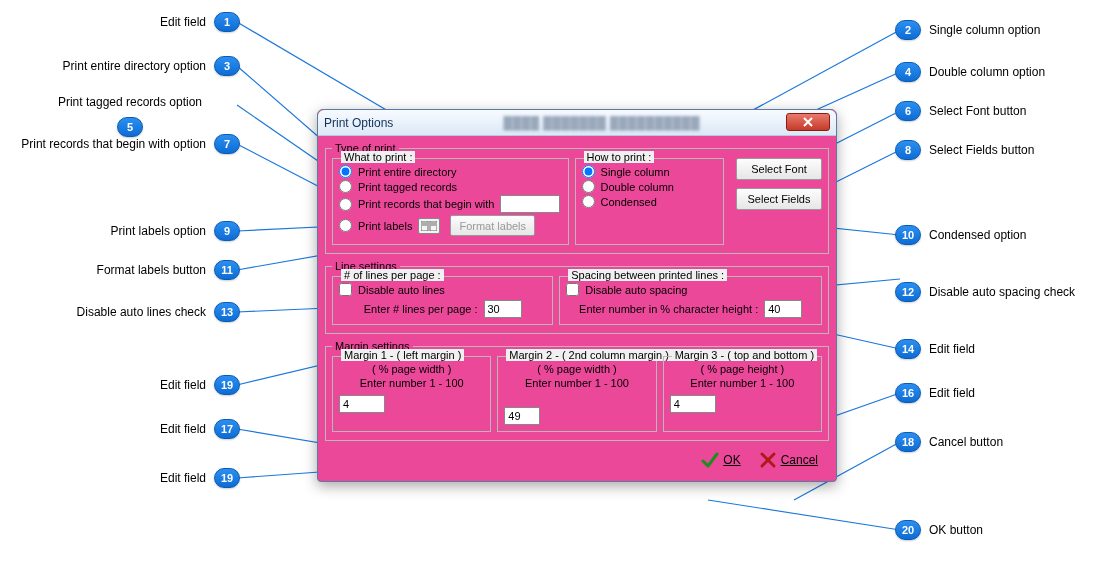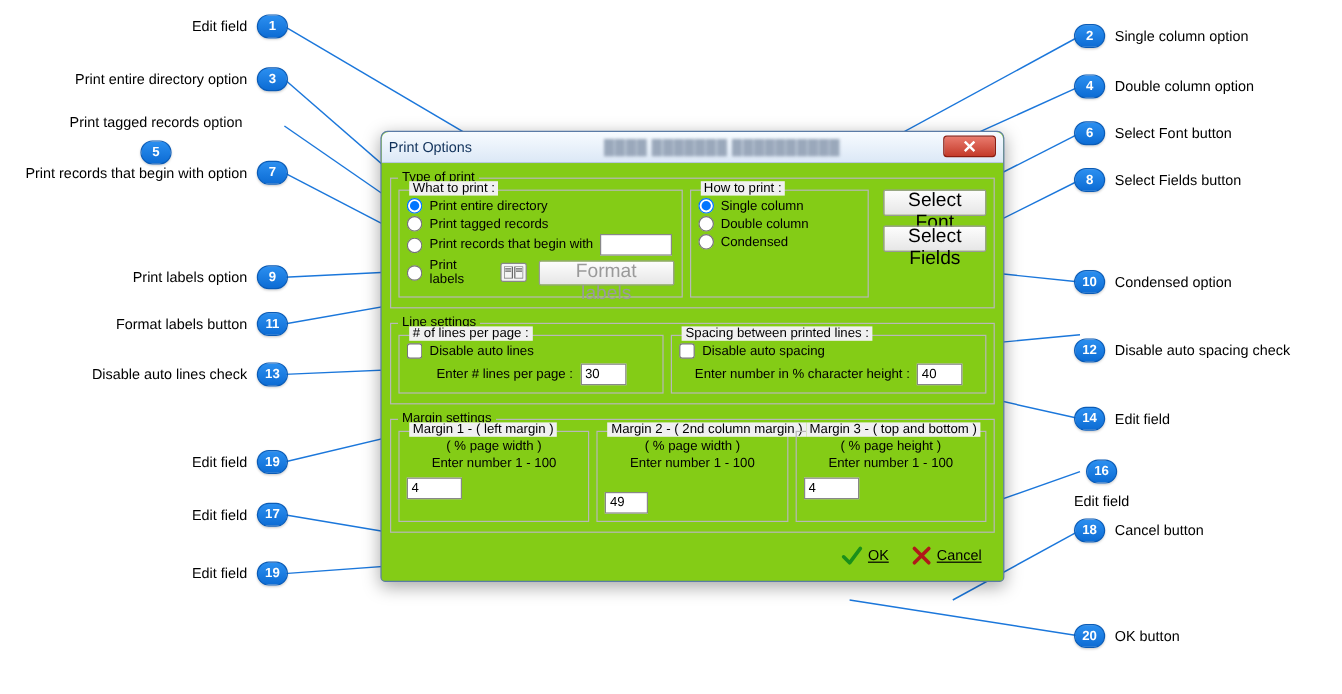--- a/index.html
+++ b/index.html
@@ -5,40 +5,40 @@
   * { box-sizing: border-box; font-family: Tahoma, Arial, sans-serif; }
   body { margin: 0; background: #fff; width: 1118px; height: 578px; position: relative; font-size: 11px; }
   .callout { position: absolute; display: flex; align-items: center; gap: 8px; pointer-events: none; }
   .callout.left { flex-direction: row; justify-content: flex-end; }
   .callout.right { flex-direction: row; }
   .callout-label { font-size: 12px; color: #000; white-space: nowrap; }
   .badge { width: 26px; height: 20px; background: linear-gradient(#2b8ff0,#0d6cd4); color: #fff; border-radius: 10px; display: inline-flex; align-items: center; justify-content: center; font-size: 11px; font-weight: bold; border: 1px solid #0a5bb6; box-shadow: 0 1px 2px rgba(0,0,0,.2); }
   svg.lines { position: absolute; top: 0; left: 0; width: 1118px; height: 578px; pointer-events: none; }
   svg.lines line { stroke: #1b77db; stroke-width: 1.2; }
 
-  .dialog { position: absolute; left: 317px; top: 109px; width: 520px; background: #84cc16; border: 1px solid #5a7ba6; border-radius: 6px 6px 4px 4px; box-shadow: 0 4px 14px rgba(0,0,0,.35); }
+  .dialog { position: absolute; left: 317px; top: 109px; width: 520px; background: #ec4899; border: 1px solid #5a7ba6; border-radius: 6px 6px 4px 4px; box-shadow: 0 4px 14px rgba(0,0,0,.35); }
   .titlebar { height: 26px; background: linear-gradient(#f7fbff,#dce8f6); border-bottom: 1px solid #b7c9df; border-radius: 6px 6px 0 0; display: flex; align-items: center; padding: 0 6px; position: relative; }
   .titlebar .title { font-size: 12px; color: #10315a; }
   .titlebar .blurred { margin-left: 110px; color: #9aa8bb; filter: blur(1.5px); font-size: 12px; font-weight: bold; letter-spacing: .5px; }
   .closebtn { position: absolute; right: 6px; top: 3px; width: 44px; height: 18px; border-radius: 3px; background: linear-gradient(#e97a6d,#c43b2a); border: 1px solid #8c1c10; color: #fff; display: flex; align-items: center; justify-content: center; cursor: default; }
   .closebtn svg { width: 10px; height: 10px; }
 
   fieldset { border: 1px solid #b8b8b8; margin: 6px 7px 0 7px; padding: 4px 6px 8px 6px; }
   fieldset > legend { padding: 0 3px; color: #000; font-size: 11px; }
   .inner-row { display: flex; gap: 6px; }
   .inner-fs { flex: 1; border: 1px solid #b8b8b8; padding: 4px 6px 6px 6px; position: relative; }
   .inner-fs .lg { position: absolute; top: -8px; left: 8px; background: #f0f0f0; padding: 0 3px; font-size: 11px; }
 
   .radio-item, .check-item { display: flex; align-items: center; gap: 6px; margin: 2px 0; }
   .radio-item input, .check-item input { margin: 0; width: 13px; height: 13px; }
   .radio-item label, .check-item label { font-size: 11px; }
 
   .inline-row { display: flex; align-items: center; gap: 6px; margin-top: 4px; }
   input.txt { border: 1px solid #888; height: 18px; font-size: 11px; padding: 0 3px; background: #fff; }
-  button.btn { border: 1px solid #9a9a9a; background: linear-gradient(#fdfdfd,#e6e6e6); height: 21px; font-size: 16px; padding: 0 8px; border-radius: 2px; cursor: default; }
+  button.btn { border: 1px solid #9a9a9a; background: linear-gradient(#fdfdfd,#e6e6e6); height: 21px; font-size: 11px; padding: 0 8px; border-radius: 2px; cursor: default; }
   button.btn.disabled { color: #9a9a9a; }
   .side-buttons { display: flex; flex-direction: column; gap: 8px; margin-left: 6px; }
   .side-buttons button { width: 86px; height: 22px; }
 
   .margin-cols { display: flex; gap: 6px; }
   .margin-col { flex: 1; border: 1px solid #b8b8b8; padding: 4px 6px 6px 6px; position: relative; }
   .margin-col .lg { position: absolute; top: -8px; left: 8px; background: #f0f0f0; padding: 0 3px; font-size: 11px; white-space: nowrap; }
   .margin-col .sub { text-align: center; font-size: 11px; margin: 2px 0; }
 
   .bottom-bar { display: flex; justify-content: flex-end; align-items: center; gap: 18px; padding: 10px 18px 12px 0; }
@@ -134,21 +134,21 @@
     <span class="callout-label">Condensed option</span>
   </div>
 <div class="callout right" style="left:895px;top:282px;">
     <span class="badge">12</span>
     <span class="callout-label">Disable auto spacing check</span>
   </div>
 <div class="callout right" style="left:895px;top:339px;">
     <span class="badge">14</span>
     <span class="callout-label">Edit field</span>
   </div>
-<div class="callout right" style="left:895px;top:383px;flex-direction:column;">
+<div class="callout right" style="left:895px;top:383px;">
     <span class="badge">16</span>
     <span class="callout-label">Edit field</span>
   </div>
 <div class="callout right" style="left:895px;top:432px;">
     <span class="badge">18</span>
     <span class="callout-label">Cancel button</span>
   </div>
 <div class="callout right" style="left:895px;top:520px;">
     <span class="badge">20</span>
     <span class="callout-label">OK button</span>

